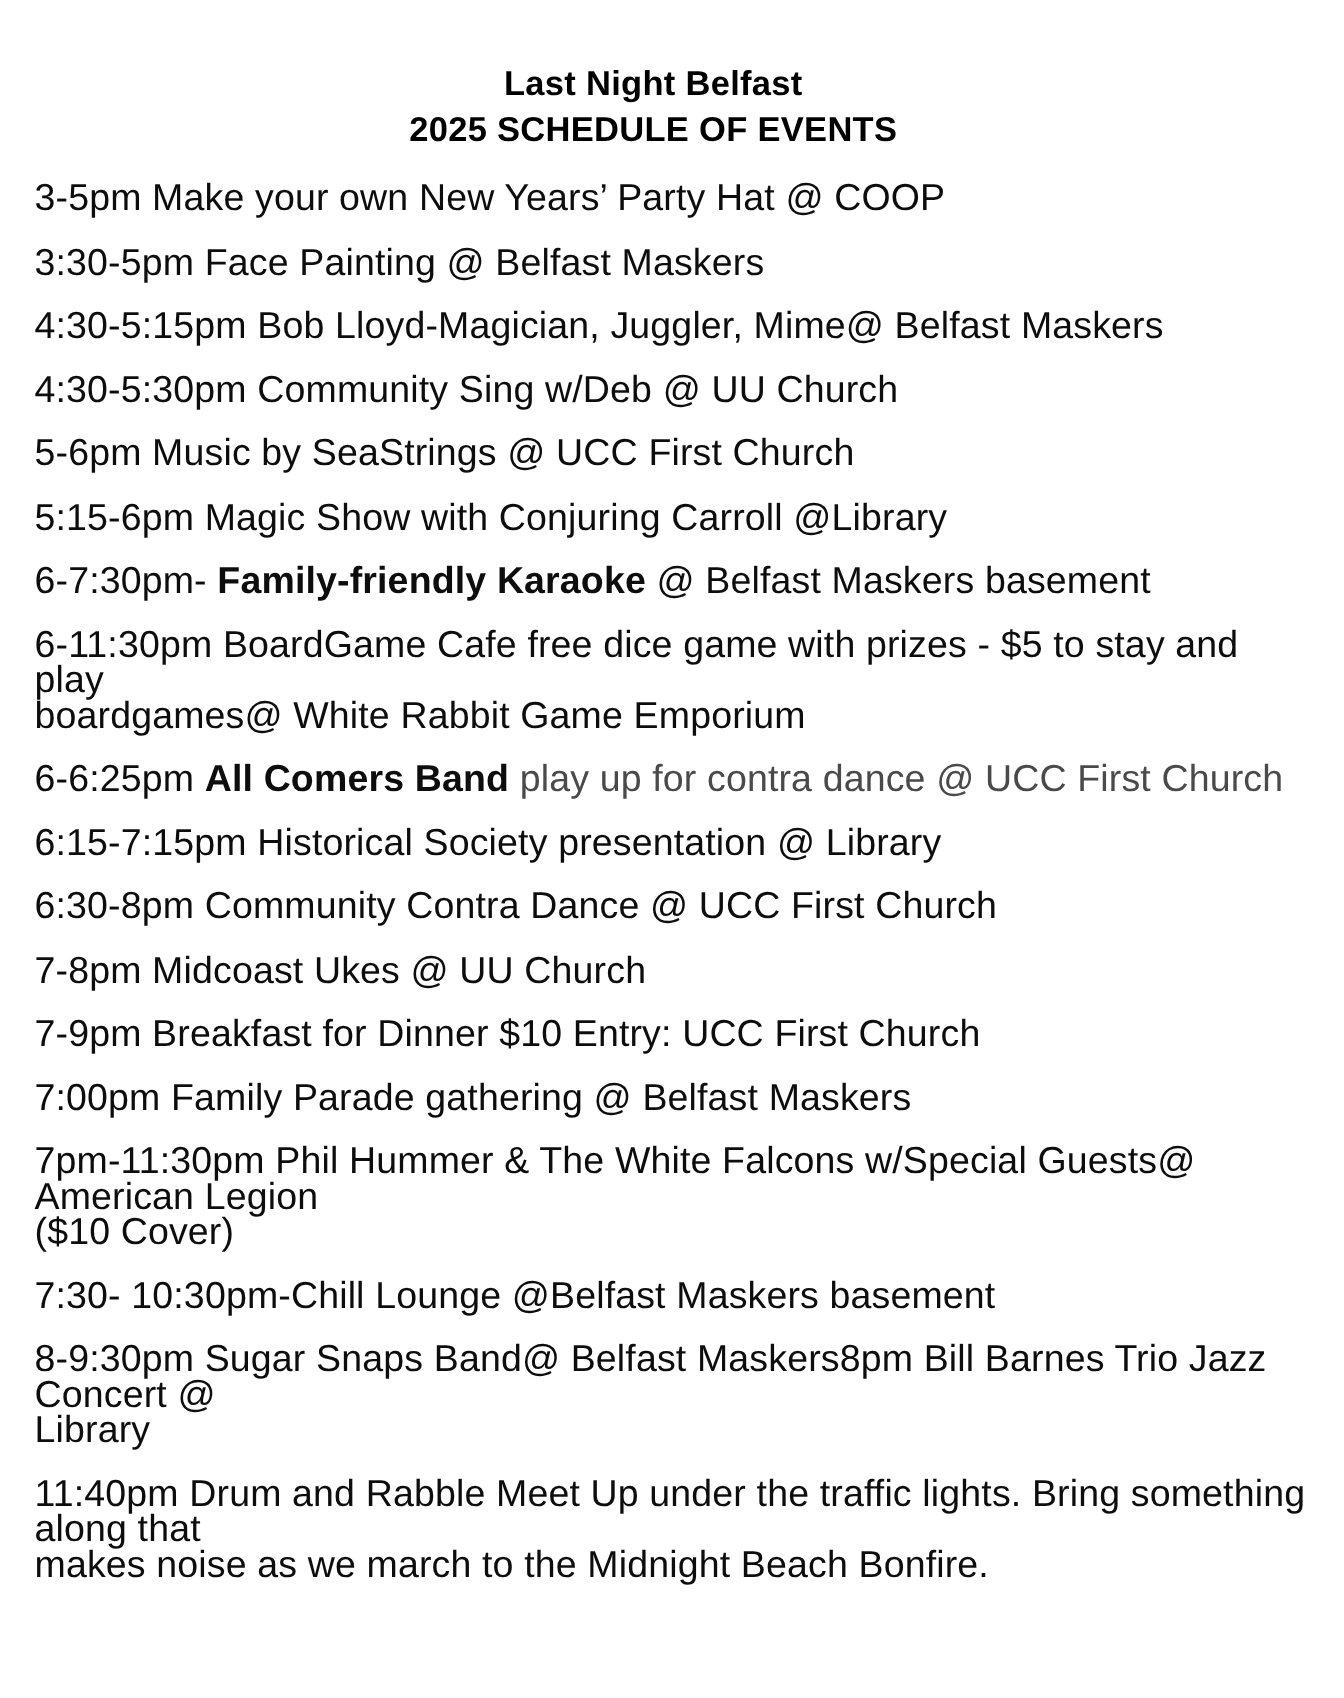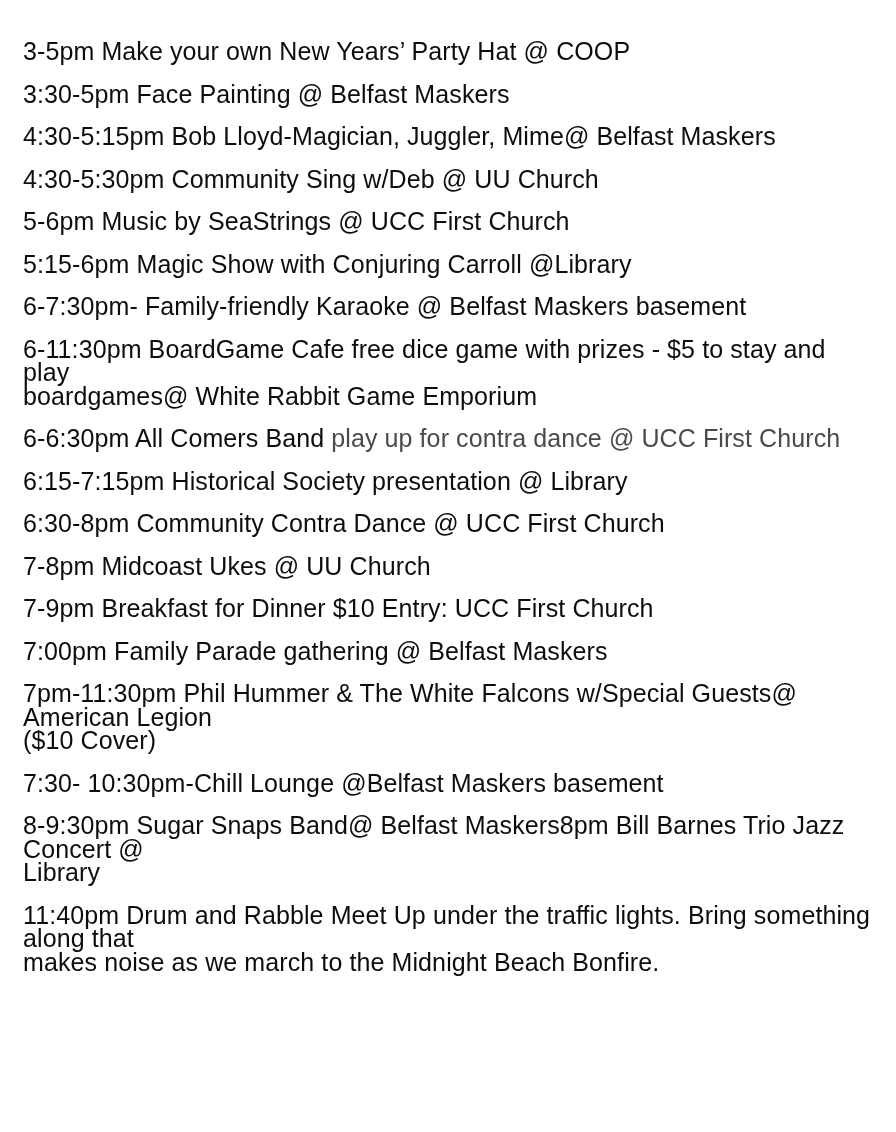--- a/index.html
+++ b/index.html
@@ -27,38 +27,42 @@
     color: #000000;
   }
   .doc-title span { display: block; }
   .event {
     margin: 0 0 19px 0;
     font-size: 25px;
     line-height: 23.5px;
     letter-spacing: 0.1px;
     white-space: pre-line;
   }
-  .b { font-weight: normal; text-align: right; }
+  .b { font-weight: bold; text-align: right; }
   .gray { color: #4a4a4a; }
 </style>
 </head>
 <body>
 
 <main class="doc">
+  <h1 class="doc-title">
+      <span>Last Night Belfast</span>
+      <span>2025 SCHEDULE OF EVENTS</span>
+    </h1>
 
   <p class="event"><span>3-5pm Make your own New Years’ Party Hat @ COOP</span></p>
   <p class="event"><span>3:30-5pm Face Painting @ Belfast Maskers</span></p>
   <p class="event"><span>4:30-5:15pm Bob Lloyd-Magician, Juggler, Mime@ Belfast Maskers</span></p>
   <p class="event"><span>4:30-5:30pm Community Sing w/Deb @ UU Church</span></p>
   <p class="event"><span>5-6pm Music by SeaStrings @ UCC First Church</span></p>
   <p class="event"><span>5:15-6pm Magic Show with Conjuring Carroll @Library</span></p>
   <p class="event"><span>6-7:30pm- </span><span class="b">Family-friendly Karaoke</span><span> @ Belfast Maskers basement</span></p>
   <p class="event"><span>6-11:30pm BoardGame Cafe free dice game with prizes - $5 to stay and play
 boardgames@ White Rabbit Game Emporium</span></p>
-  <p class="event"><span>6-6:30pm </span><span class="b">All Comers Band</span><span class="gray"> play up for contra dance @ UCC First Church</span></p>
+  <p class="event"><span>6-6:25pm </span><span class="b">All Comers Band</span><span class="gray"> play up for contra dance @ UCC First Church</span></p>
   <p class="event"><span>6:15-7:15pm Historical Society presentation @ Library</span></p>
   <p class="event"><span>6:30-8pm Community Contra Dance @ UCC First Church</span></p>
   <p class="event"><span>7-8pm Midcoast Ukes @ UU Church</span></p>
   <p class="event"><span>7-9pm Breakfast for Dinner $10 Entry: UCC First Church</span></p>
   <p class="event"><span>7:00pm Family Parade gathering @ Belfast Maskers</span></p>
   <p class="event"><span>7pm-11:30pm Phil Hummer &amp; The White Falcons w/Special Guests@ American Legion
 ($10 Cover)</span></p>
   <p class="event"><span>7:30- 10:30pm-Chill Lounge @Belfast Maskers basement</span></p>
   <p class="event"><span>8-9:30pm Sugar Snaps Band@ Belfast Maskers8pm Bill Barnes Trio Jazz Concert @
 Library</span></p>

